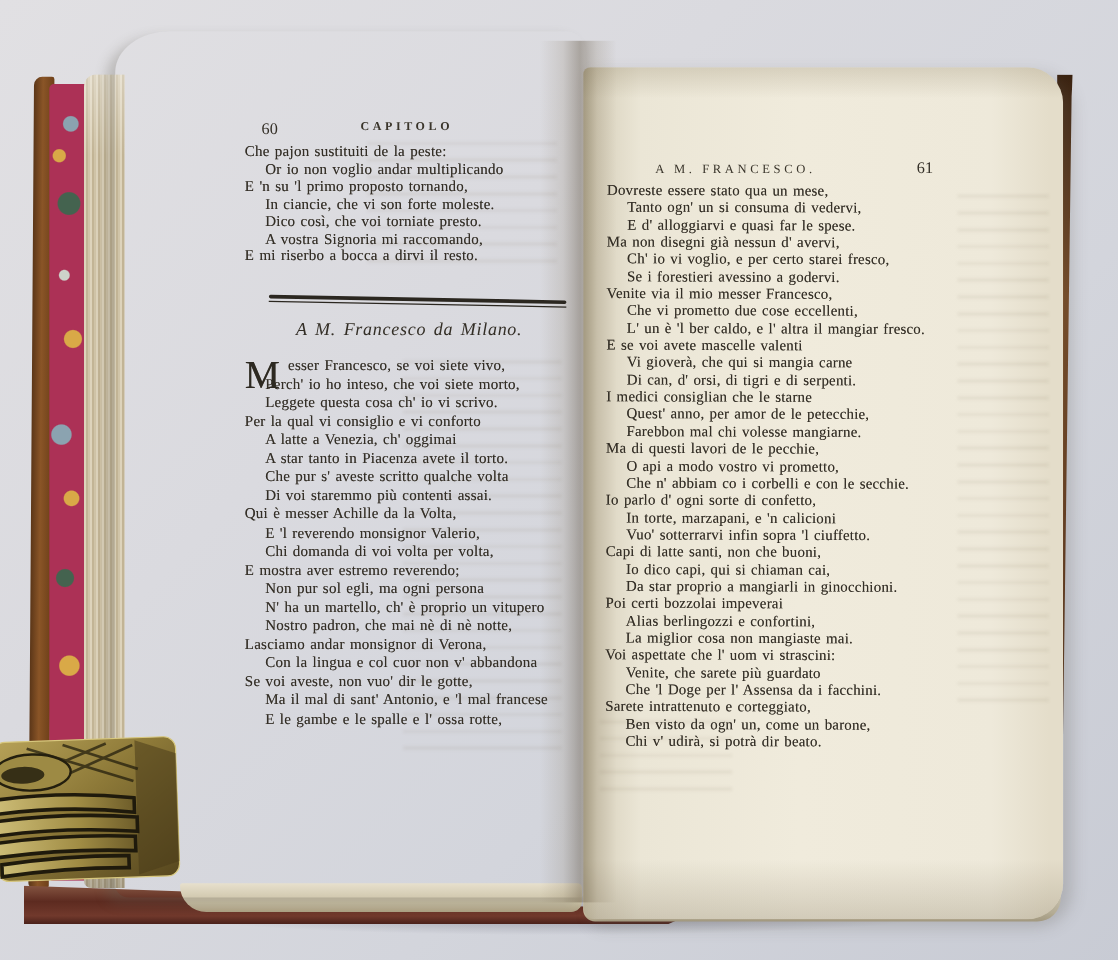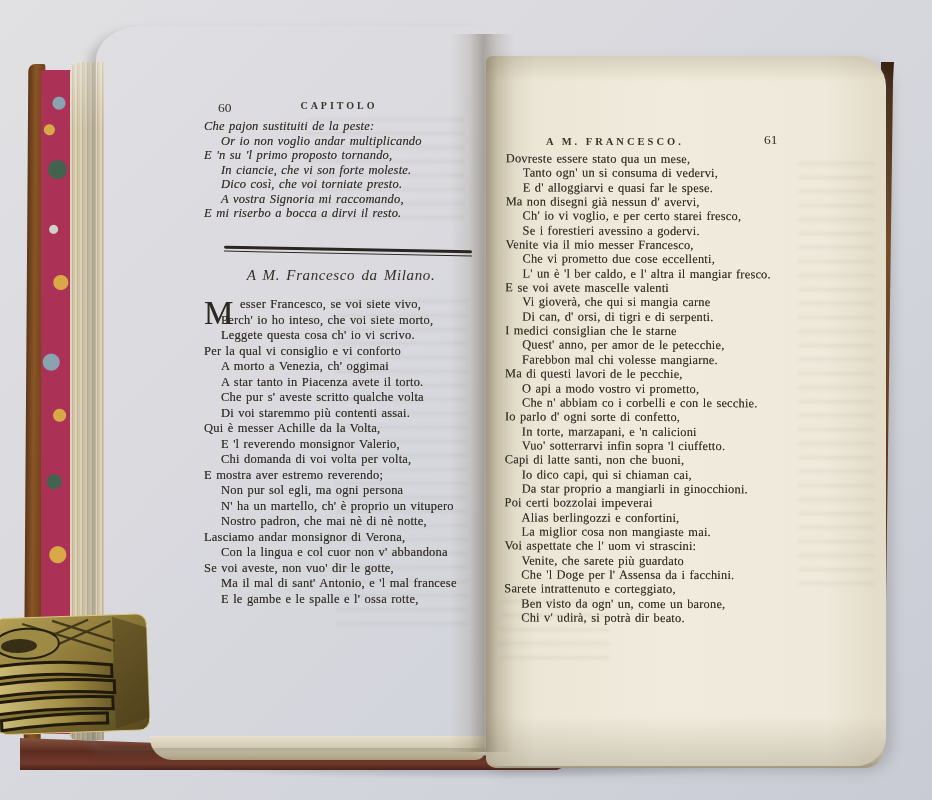--- a/index.html
+++ b/index.html
@@ -77,36 +77,36 @@
   
   .txt{z-index:6;color:#332e26;}
   .vline{font-size:12.5px;line-height:14.6px;white-space:nowrap;letter-spacing:.2px;word-spacing:1px;
     text-shadow:0 0 .4px rgba(45,40,30,.55);}
   .vline.ind{padding-left:17px;}
   .vline.dc{padding-left:36px;}
 
   .lp-header{left:204px;top:100px;width:270px;height:16px;}
   .pagenum{position:absolute;left:14px;top:0;font-size:13.5px;}
   .running{display:block;text-align:center;font-size:10px;font-weight:bold;letter-spacing:3px;color:#3a352b;}
-  .lp-verse1{left:204px;top:119px;width:282px;font-style:italic;}
+  .lp-verse1{left:204px;top:119px;width:282px;}
   .lp-verse1 .vline{line-height:14.5px;}
 
   .divider{left:224px;top:248px;width:248px;transform:rotate(1.1deg);z-index:6;}
   .divider .thick{height:3px;background:#2b2720;border-radius:2px;}
   .divider .thin{height:1px;background:#2b2720;margin-top:2px;}
 
   .lp-heading{left:204px;top:267px;width:274px;text-align:center;font-style:italic;
     font-size:15px;letter-spacing:.6px;word-spacing:2px;}
 
   .lp-letter{left:204px;top:297px;width:292px;}
   .lp-letter .vline{line-height:15.5px;}
   .dropcap{position:absolute;left:0;top:0;font-size:33px;line-height:32px;color:#2d2921;
     text-shadow:0 0 .5px rgba(45,40,30,.6);}
 
-  .rp-running{left:546px;top:136px;font-size:10.5px;font-weight:bold;letter-spacing:3px;color:#3a352b;}
+  .rp-running{left:546px;top:136px;font-size:10.5px;font-weight:normal;letter-spacing:3px;color:#3a352b;}
   .rp-num{left:764px;top:132px;font-size:13.5px;}
   .rp-verse{left:505px;top:152px;width:382px;transform:rotate(.2deg);}
   .rp-verse .vline{line-height:14.35px;font-size:12.4px;}
 
   
   .brass-hand{left:-6px;top:608px;width:170px;height:132px;z-index:8;transform:rotate(-2deg);}
 </style>
 </head>
 <body>
 
@@ -153,21 +153,21 @@
 
   <div class="layer txt lp-heading">A M. Francesco da Milano.</div>
 
   <div class="layer txt lp-letter">
     <span class="dropcap">M</span>
     <div>
         <div class="vline dc">esser Francesco, se voi siete vivo,</div>
         <div class="vline ind">Perch' io ho inteso, che voi siete morto,</div>
         <div class="vline ind">Leggete questa cosa ch' io vi scrivo.</div>
         <div class="vline">Per la qual vi consiglio e vi conforto</div>
-        <div class="vline ind">A morto a Venezia, ch' oggimai</div>
+        <div class="vline ind">A latte a Venezia, ch' oggimai</div>
         <div class="vline ind">A star tanto in Piacenza avete il torto.</div>
         <div class="vline ind">Che pur s' aveste scritto qualche volta</div>
         <div class="vline ind">Di voi staremmo più contenti assai.</div>
         <div class="vline">Qui è messer Achille da la Volta,</div>
         <div class="vline ind">E 'l reverendo monsignor Valerio,</div>
         <div class="vline ind">Chi domanda di voi volta per volta,</div>
         <div class="vline">E mostra aver estremo reverendo;</div>
         <div class="vline ind">Non pur sol egli, ma ogni persona</div>
         <div class="vline ind">N' ha un martello, ch' è proprio un vitupero</div>
         <div class="vline ind">Nostro padron, che mai nè di nè notte,</div>

